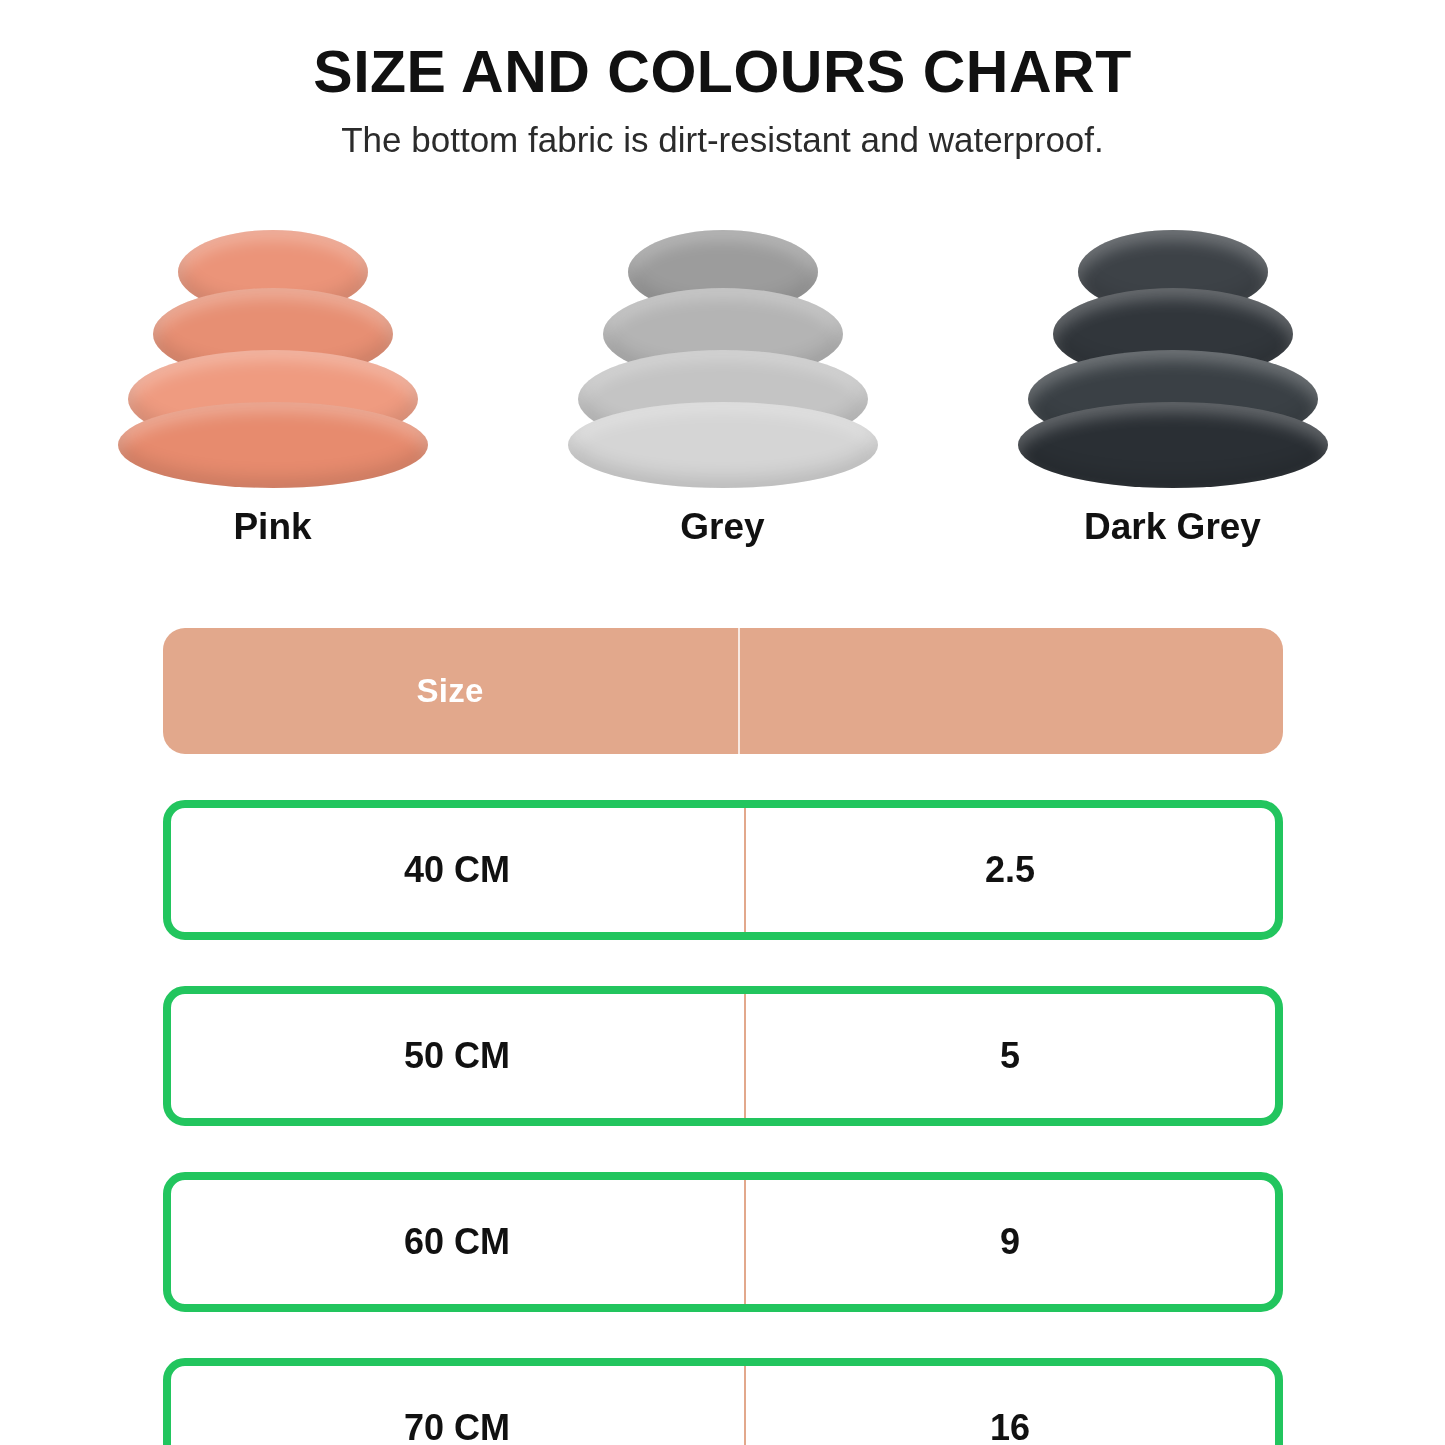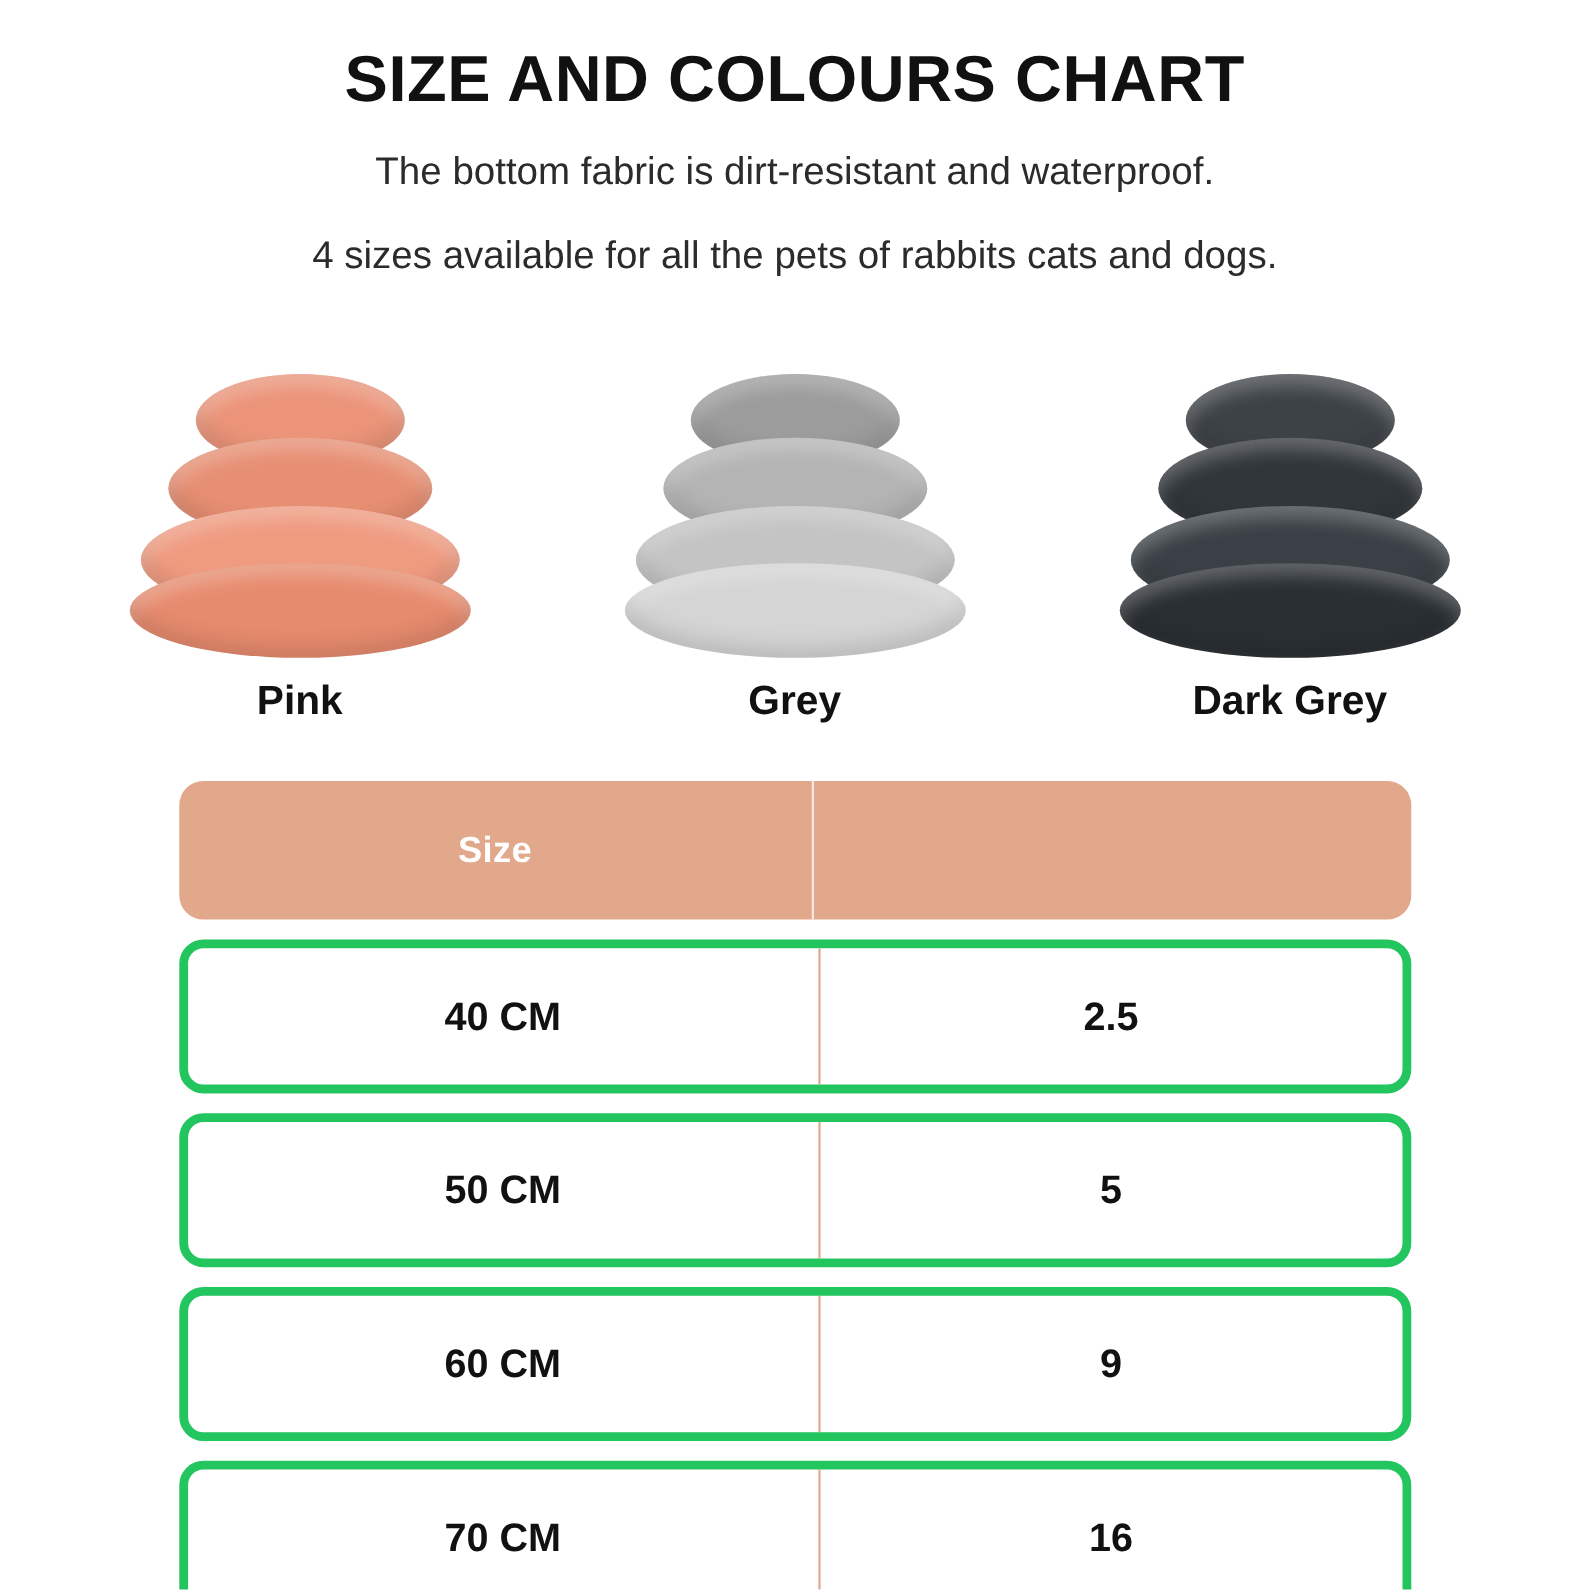--- a/index.html
+++ b/index.html
@@ -35,21 +35,21 @@
     margin: 0 0 12px 0;
     line-height: 1.1;
   }
 
   .subtitle {
     font-size: 35px;
     font-weight: 400;
     text-align: center;
     color: #2b2b2b;
     line-height: 1.3;
-    margin: 16px;
+    margin: 0;
   }
 
   .swatch-row {
     margin-top: 62px;
     width: 1230px;
     display: flex;
     justify-content: space-between;
     align-items: flex-end;
   }
 
@@ -95,20 +95,21 @@
     margin-top: 52px;
     width: 1120px;
     display: flex;
     flex-direction: column;
     gap: 18px;
   }
 
   .row {
     display: flex;
     height: 124px;
+    margin-top: 28px;
   }
 
   .head-row {
     height: 126px;
     border-radius: 22px;
     overflow: hidden;
   }
 
   .head-cell {
     display: flex;
@@ -152,21 +153,20 @@
     flex: 1;
   }
 </style>
 </head>
 <body>
 
 <div class="page">
 
   <h1 class="title">SIZE AND COLOURS CHART</h1>
   <p class="subtitle">The bottom fabric is dirt-resistant and waterproof.</p>
-  <p class="subtitle">4 sizes available for all the pets of rabbits cats and dogs.</p>
 
   <div class="swatch-row">
 
     <div class="swatch">
       <div class="swatch-img">
         <div class="ring" style="width:190px;height:84px;top:6px;background:#eb9479;"></div>
         <div class="ring" style="width:240px;height:92px;top:64px;background:#e78f73;"></div>
         <div class="ring" style="width:290px;height:98px;top:126px;background:#ef9b80;"></div>
         <div class="ring" style="width:310px;height:86px;top:178px;background:#e78b6e;"></div>
       </div>

